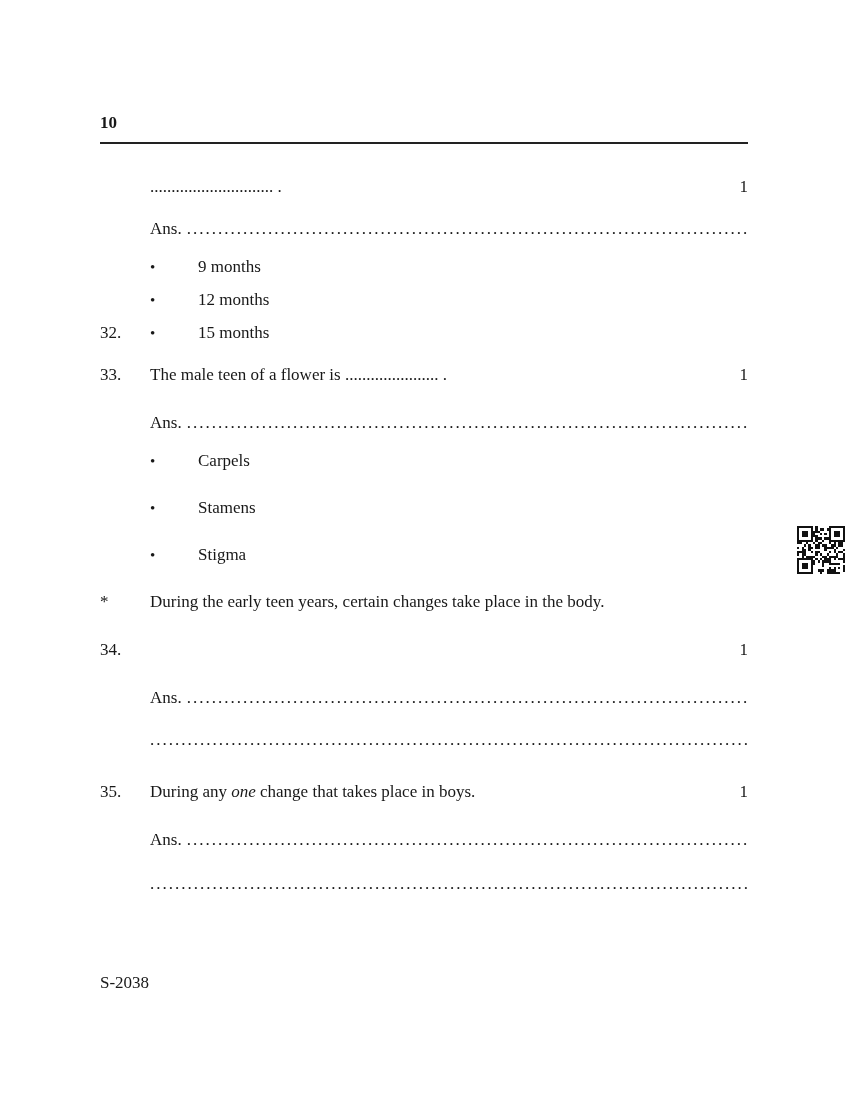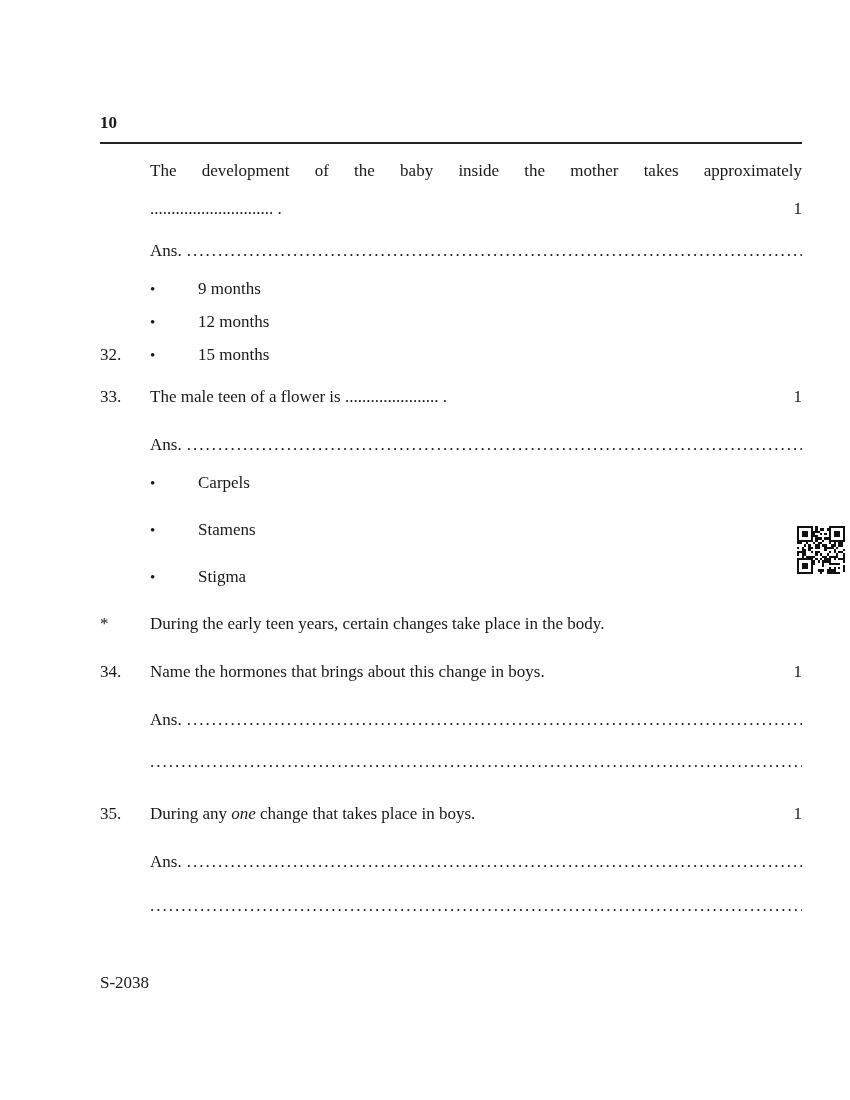--- a/index.html
+++ b/index.html
@@ -3,21 +3,21 @@
 <meta charset="utf-8">
 <style>
   * { margin: 0; padding: 0; box-sizing: border-box; }
   html, body { background: #ffffff; }
   body {
     width: 850px; height: 1100px;
     font-family: "Liberation Serif", serif;
     font-size: 17px; line-height: 22px; color: #181818;
     position: relative; overflow: hidden;
   }
-  .page { position: relative; width: 850px; height: 1100px; padding: 112px 48px 0 100px; }
+  .page { position: relative; width: 850px; height: 1100px; padding: 112px 102px 0 100px; }
   .page-number { font-weight: bold; }
   .rule { border-bottom: 2px solid #222; margin-top: 8px; }
   .q { display: flex; }
   .qnum { width: 50px; flex: none; }
   .qbody { flex: 1; min-width: 0; }
   .justify { text-align: justify; text-align-last: justify; }
   .line-flex { display: flex; align-items: baseline; }
   .marks { margin-left: auto; padding-left: 12px; flex: none; }
   .ans { display: flex; align-items: baseline; }
   .ans-label { flex: none; padding-right: 5px; }
@@ -36,21 +36,20 @@
 <body>
 
 <div class="page">
 
   <div class="page-number">10</div>
   <div class="rule"></div>
 
   <section class="q mt24">
     <div class="qnum">32.</div>
     <div class="qbody">
-      <div class="justify">The development of the baby inside the mother takes approximately</div>
       <div class="line-flex mt16">
         <span>............................. .</span>
         <span class="marks">1</span>
       </div>
       <div class="ans mt20">
         <span class="ans-label">Ans.</span>
         <span class="dots">....................................................................................................................................................................................</span>
       </div>
       <div class="opt mt16">
         <span class="bullet">•</span>
@@ -97,21 +96,20 @@
     <div class="qnum">*</div>
     <div class="qbody">
       <div>During the early teen years, certain changes take place in the body.</div>
     </div>
   </section>
 
   <section class="q mt26">
     <div class="qnum">34.</div>
     <div class="qbody">
       <div class="line-flex">
-        <span>Name the hormones that brings about this change in boys.</span>
         <span class="marks">1</span>
       </div>
       <div class="ans mt26">
         <span class="ans-label">Ans.</span>
         <span class="dots">....................................................................................................................................................................................</span>
       </div>
       <div class="dots-line mt20">....................................................................................................................................................................................</div>
     </div>
   </section>
 

